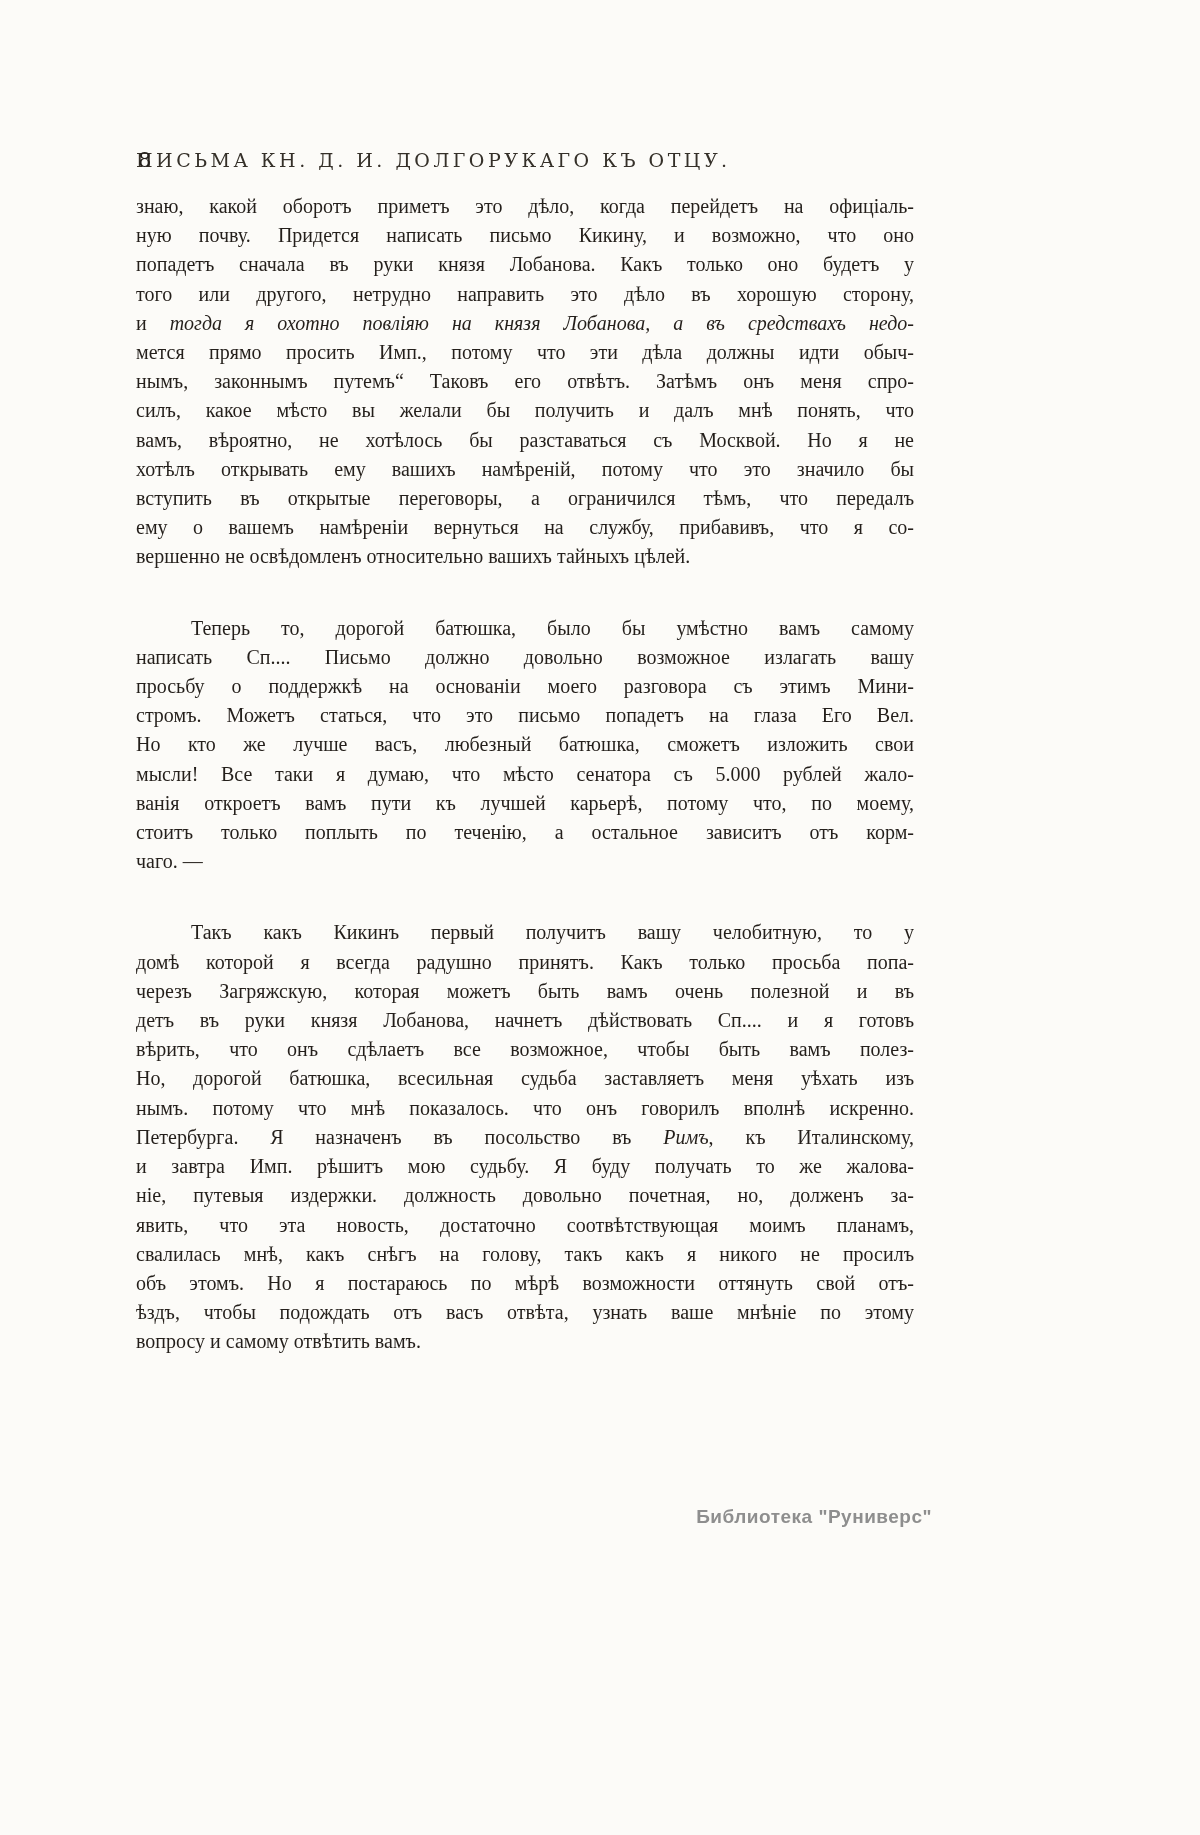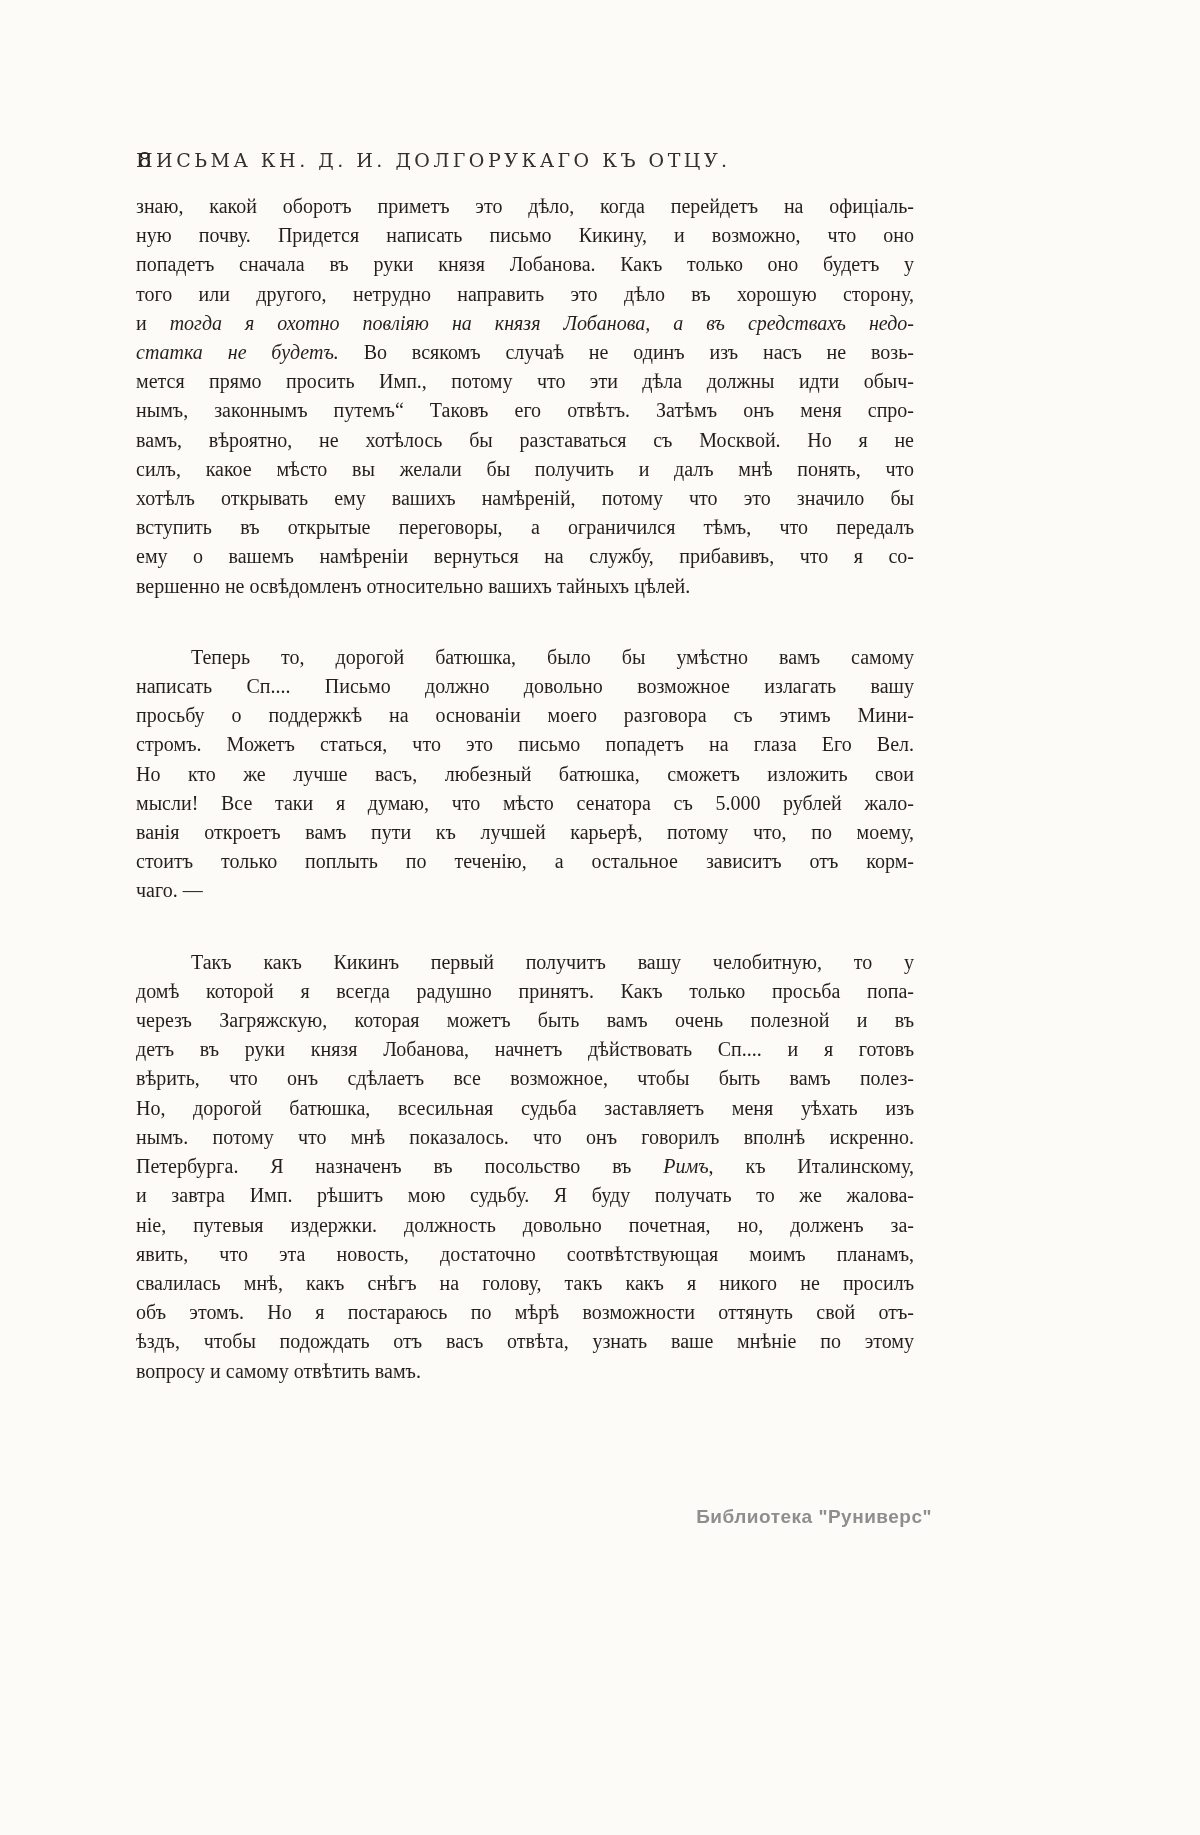--- a/index.html
+++ b/index.html
@@ -75,25 +75,24 @@
     <div class="running-head">ПИСЬМА КН. Д. И. ДОЛГОРУКАГО КЪ ОТЦУ.</div>
   </div>
 
   <div class="text-block">
       <div class="paragraph">
         <div class="line"><span>знаю, какой оборотъ приметъ это дѣло, когда перейдетъ на офиціаль-</span></div>
         <div class="line"><span>ную почву. Придется написать письмо Кикину, и возможно, что оно</span></div>
         <div class="line"><span>попадетъ сначала въ руки князя Лобанова. Какъ только оно будетъ у</span></div>
         <div class="line"><span>того или другого, нетрудно направить это дѣло въ хорошую сторону,</span></div>
         <div class="line"><span>и </span><span class="it">тогда я охотно повліяю на князя Лобанова, а въ средствахъ недо-</span></div>
-        <div class="line"><span class="it">статка не будетъ.</span><span> Во всякомъ случаѣ не одинъ изъ насъ не возь-</span></div>
         <div class="line"><span>мется прямо просить Имп., потому что эти дѣла должны идти обыч-</span></div>
         <div class="line"><span>нымъ, законнымъ путемъ“ Таковъ его отвѣтъ. Затѣмъ онъ меня спро-</span></div>
+        <div class="line"><span>силъ, какое мѣсто вы желали бы получить и далъ мнѣ понять, что</span></div>
         <div class="line"><span>вамъ, вѣроятно, не хотѣлось бы разставаться съ Москвой. Но я не</span></div>
-        <div class="line"><span>силъ, какое мѣсто вы желали бы получить и далъ мнѣ понять, что</span></div>
         <div class="line"><span>хотѣлъ открывать ему вашихъ намѣреній, потому что это значило бы</span></div>
         <div class="line"><span>вступить въ открытые переговоры, а ограничился тѣмъ, что передалъ</span></div>
         <div class="line"><span>ему о вашемъ намѣреніи вернуться на службу, прибавивъ, что я со-</span></div>
         <div class="line last"><span>вершенно не освѣдомленъ относительно вашихъ тайныхъ цѣлей.</span></div>
       </div>
       <div class="paragraph">
         <div class="line first-indent"><span>Теперь то, дорогой батюшка, было бы умѣстно вамъ самому</span></div>
         <div class="line"><span>написать Сп.... Письмо должно довольно возможное излагать вашу</span></div>
         <div class="line"><span>просьбу о поддержкѣ на основаніи моего разговора съ этимъ Мини-</span></div>
         <div class="line"><span>стромъ. Можетъ статься, что это письмо попадетъ на глаза Его Вел.</span></div>

